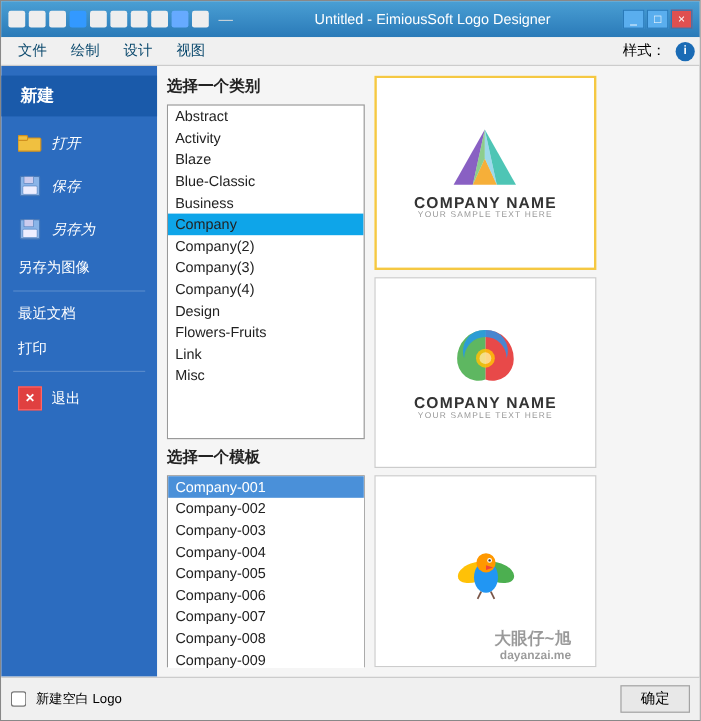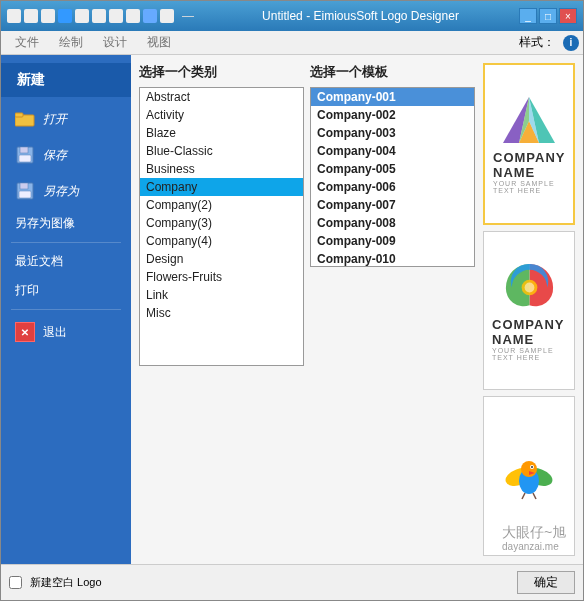--- a/index.html
+++ b/index.html
@@ -11,21 +11,21 @@
     .titlebar { background: linear-gradient(to bottom, #4a9fd4, #2a7ab8); height: 30px; display: flex; align-items: center; padding: 0 6px; color: white; font-size: 12px; flex-shrink: 0; }
     .titlebar-icons { display: flex; gap: 3px; margin-right: 8px; }
     .titlebar-icon { width: 16px; height: 16px; background: #ccc; border-radius: 2px; display: flex; align-items: center; justify-content: center; font-size: 8px; color: #333; }
     .titlebar-title { flex: 1; text-align: center; font-size: 12px; }
     .titlebar-controls { display: flex; gap: 2px; }
     .titlebar-btn { width: 18px; height: 16px; display: flex; align-items: center; justify-content: center; font-size: 10px; cursor: pointer; background: #5aaeee; border: 1px solid #2a7ab8; color: white; }
     .titlebar-btn.close { background: #e05050; }
 
     
     .menubar { background: #f0f0f0; height: 24px; display: flex; align-items: center; padding: 0 4px; border-bottom: 1px solid #ccc; flex-shrink: 0; }
-    .menu-item { padding: 12px 10px; font-size: 12px; cursor: pointer; color: #737373; }
+    .menu-item { padding: 12px 10px; font-size: 12px; cursor: pointer; color: #0c4a6e; }
     .menu-spacer { flex: 1; }
     .menu-style { padding: 2px 8px; font-size: 12px; cursor: pointer; }
 
     
     .main-content { display: flex; flex: 1; overflow: hidden; }
 
     
     .sidebar { width: 130px; background: #2c6cbf; flex-shrink: 0; display: flex; flex-direction: column; padding: 8px 0; }
     .sidebar-new { background: #1a5aaa; color: white; font-size: 14px; font-weight: bold; padding: 8px 16px; margin-bottom: 4px; }
     .sidebar-item { display: flex; align-items: center; gap: 8px; padding: 8px 14px; color: white; cursor: pointer; font-size: 12px; font-style: italic; }
@@ -51,27 +51,27 @@
 
     
     .logo-triangle { width: 60px; height: 55px; }
     .logo-circle { width: 55px; height: 55px; }
     .logo-bird { width: 60px; height: 55px; }
 
     
     .footer-bar { background: #f0f0f0; border-top: 1px solid #ccc; height: 36px; display: flex; align-items: center; padding: 0 8px; gap: 8px; font-size: 11px; flex-shrink: 0; }
 
     .listbox-cat { height: 279px; }
-    .listbox-tpl { height: 180px; font-weight: bold; }
+    .listbox-tpl { height: 180px; }
 
     .preview-area { display: flex; flex-direction: column; gap: 6px; width: 185px; }
 
     .content-area { display: flex; gap: 8px; flex: 1; overflow: hidden; position: relative; }
 
-    .left-lists { display: flex; flex-direction: row; gap: 6px; }
+    .left-lists { display: flex; flex-direction: column; gap: 6px; }
   </style>
 </head>
 <body>
 
 <div class="window">
 
   <div class="titlebar">
     <div class="titlebar-icons">
       <div class="titlebar-icon" style="background:#eee;width:14px;height:14px;border-radius:2px;"></div>
       <div class="titlebar-icon" style="background:#eee;width:14px;height:14px;border-radius:2px;"></div>
@@ -255,21 +255,21 @@
                 <circle cx="33" cy="18" r="2" fill="white"></circle>
                 <circle cx="33" cy="18" r="1" fill="#333"></circle>
 
                 <polygon points="30,22 36,24 30,26" fill="#f44336"></polygon>
 
                 <line x1="26" y1="44" x2="23" y2="50" stroke="#795548" stroke-width="1.5"></line>
                 <line x1="34" y1="44" x2="37" y2="50" stroke="#795548" stroke-width="1.5"></line>
               </svg>
             </div>
 
-            <div style="position:absolute;bottom:2px;right:8px;font-size:14px;color:rgba(0,0,0,0.4);font-weight:normal;line-height:1.2;">
+            <div style="position:absolute;bottom:2px;right:20px;font-size:14px;color:rgba(0,0,0,0.4);font-weight:bold;line-height:1.2;text-align:right;">
               <div>大眼仔~旭</div>
               <div style="font-size:10px;">dayanzai.me</div>
             </div>
           </div>
         </div>
       </div>
     </div>
   </div>
 
   <div class="footer-bar">

